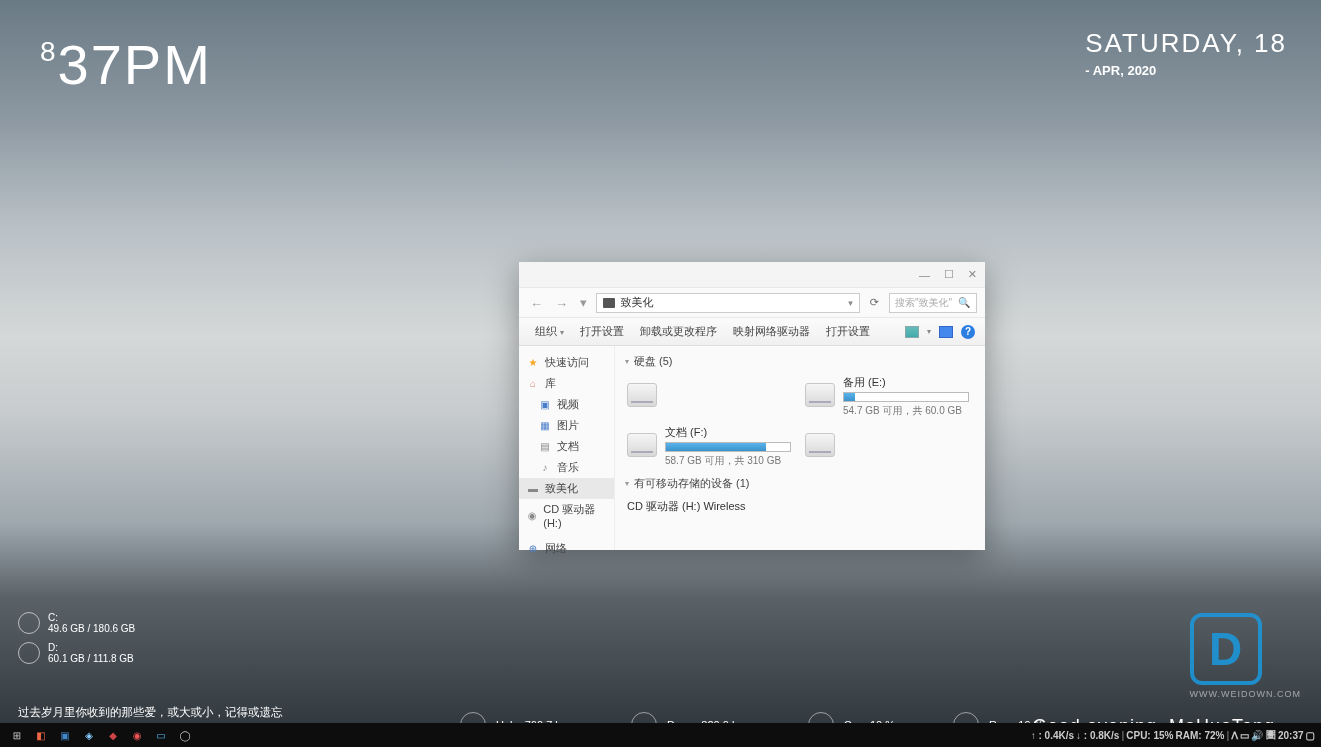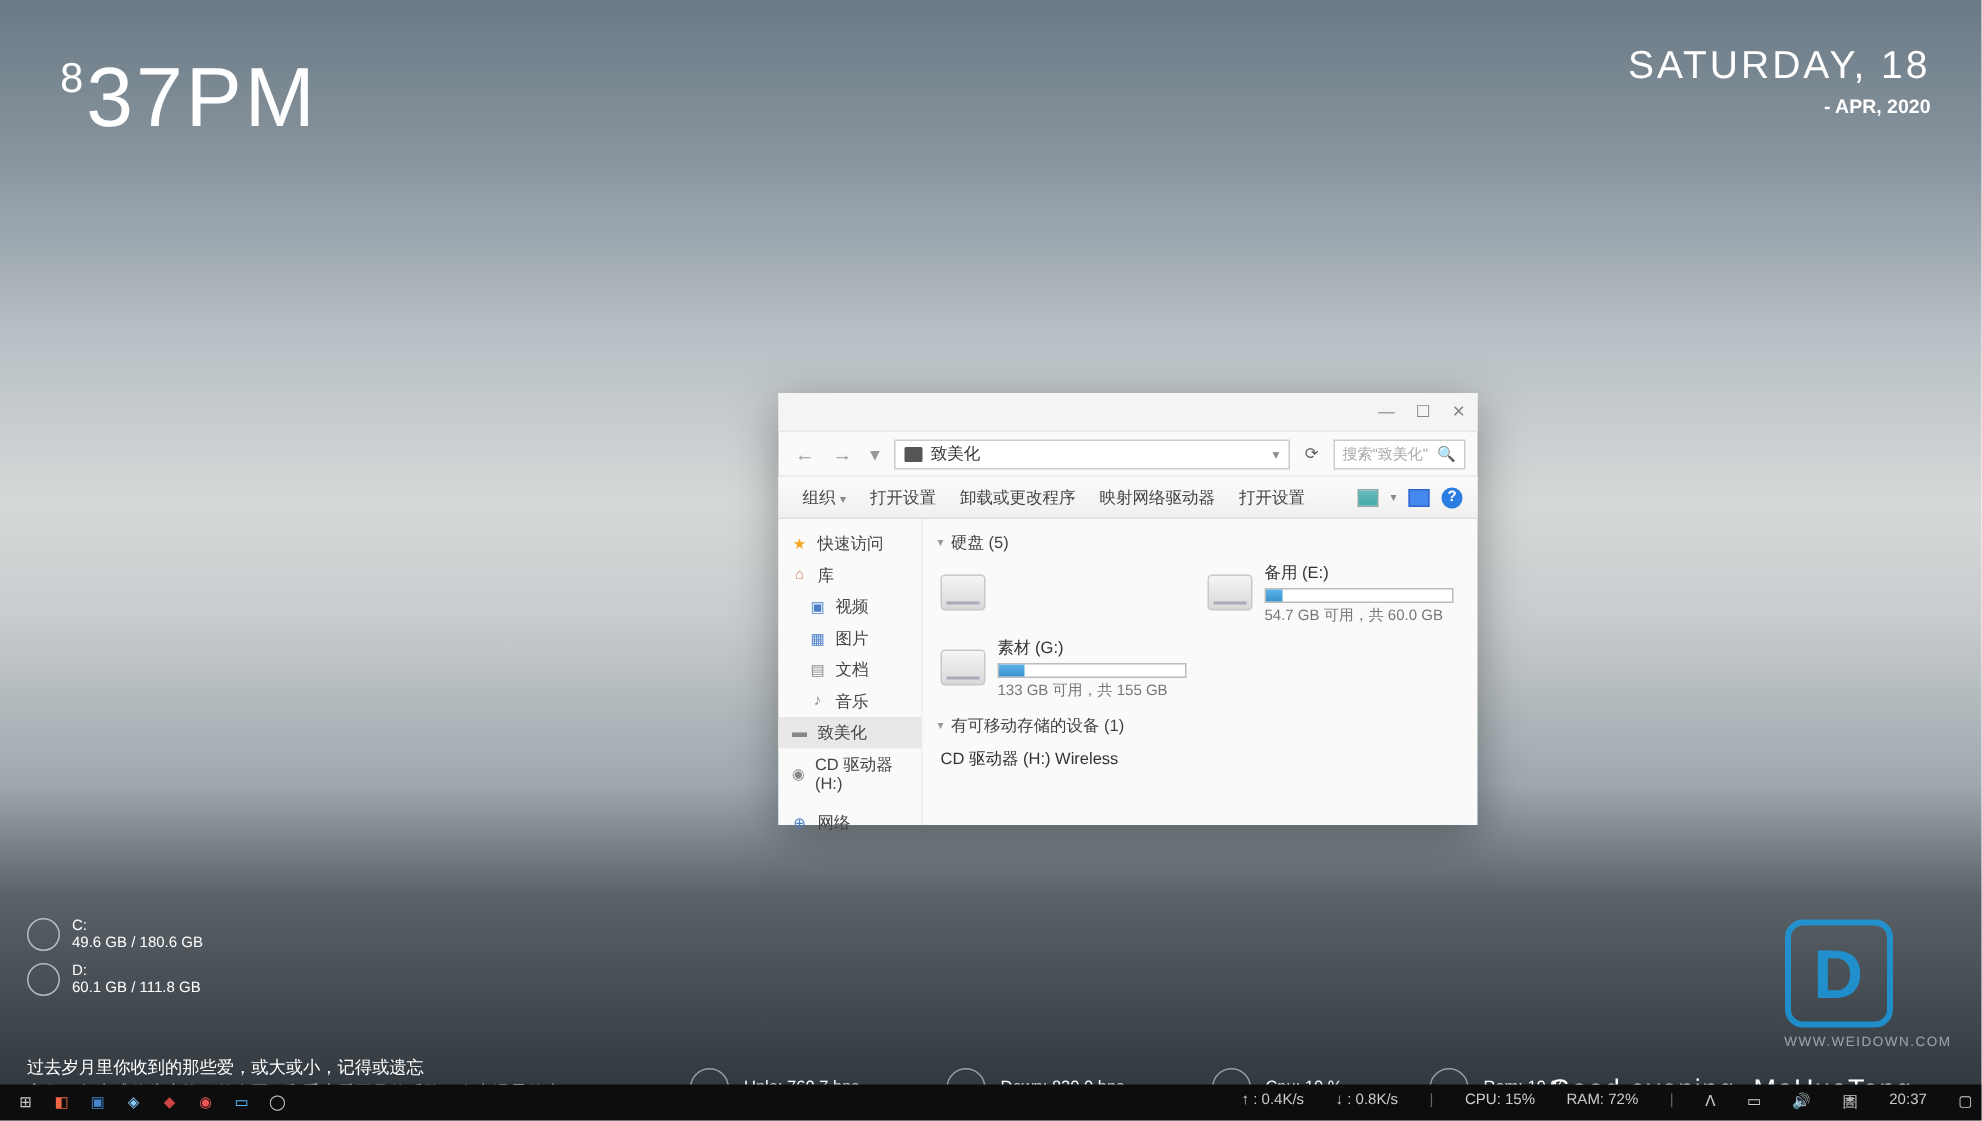--- a/index.html
+++ b/index.html
@@ -5,21 +5,21 @@
 * { margin: 0; padding: 0; box-sizing: border-box; font-family: "Segoe UI", "Microsoft YaHei", sans-serif; }
 body {
   width: 1321px; height: 747px; overflow: hidden; position: relative;
   background: linear-gradient(to bottom, #6a7a85 0%, #8a96a0 15%, #b8c0c5 30%, #d5d8d8 45%, #c8ccce 55%, #9ea8ae 70%, #5a6268 80%, #2a3238 100%);
   color: #fff;
 }
 
 .clock { position: absolute; top: 32px; left: 40px; font-weight: 200; letter-spacing: 2px; }
 .clock .hr { font-size: 28px; vertical-align: top; display:inline-block; margin-top:4px;}
 .clock .rest { font-size: 56px; }
-.date-block { position: absolute; top: 28px; right: 34px; text-align: right; }
+.date-block { position: absolute; top: 28px; right: 34px; }
 .date-block .day { font-size: 26px; font-weight: 300; letter-spacing: 2px;}
 .date-block .month { font-size: 13px; font-weight: 600; margin-top: 4px; }
 
 .disk-widget { position: absolute; left: 18px; top: 612px; font-size: 10px; }
 .disk-widget .row { display:flex; align-items:center; margin-bottom: 8px;}
 .disk-widget .circ { width: 22px; height:22px; border:1.5px solid rgba(255,255,255,.6); border-radius:50%; margin-right:8px;}
 .quote { position: absolute; left: 18px; top: 704px; font-size: 11.5px; line-height: 1.5;}
 .meters { position: absolute; top: 712px; left: 460px; display:flex; gap: 58px; font-size: 11px;}
 .meters .m { display:flex; align-items:center; gap:10px;}
 .meters .mc { width:26px; height:26px; border:1.5px solid rgba(255,255,255,.5); border-radius:50%;}
@@ -67,21 +67,21 @@
 .bar { height:10px; border:1px solid #bbb; background:#fff; margin:2px 0; position:relative;}
 .bar .fill { height:100%; background:linear-gradient(#5ab3ea,#3a93ca);}
 .drive-info .sub { color:#777; font-size:10px;}
 .cd-item { display:flex; gap:10px; padding:4px 2px;}
 .cd-item .info div { line-height:1.35;}
 
 
 .taskbar { position:absolute; bottom:0; left:0; right:0; height:24px; background:#0d0d0d; display:flex; align-items:center; padding:0 6px; color:#ccc; font-size:10px;}
 .tb-icon { width:22px; height:22px; display:flex; align-items:center; justify-content:center; margin-right:2px;}
 .tb-icon svg, .tb-icon span { display:block;}
-.tray { margin-left:auto; display:flex; gap:21px;}
+.tray { margin-left:auto; display:flex; align-items:center; gap:2px;font-weight:bold;}
 .tray .sep { color:#666;}
 </style>
 </head>
 <body>
 
 <div class="clock">
   <span class="hr">8</span><span class="rest">37PM</span>
 </div>
 <div class="date-block">
   <div class="day">SATURDAY, 18</div>
@@ -224,26 +224,29 @@
               <div class="name">备用 (E:)</div>
               <div class="bar">
                 <div class="fill" style="width:9%"></div>
               </div>
               <div class="sub">54.7 GB 可用，共 60.0 GB</div>
             </div>
           </div>
           <div class="drive">
             <div class="drive-ic"></div>
             <div class="drive-info">
-              <div class="name">素材 (G:)</div>
+              <div class="name">文档 (F:)</div>
               <div class="bar">
-                <div class="fill" style="width:14%"></div>
+                <div class="fill" style="width:81%"></div>
               </div>
-              <div class="sub">133 GB 可用，共 155 GB</div>
+              <div class="sub">58.7 GB 可用，共 310 GB</div>
             </div>
+          </div>
+          <div class="drive">
+            <div class="drive-ic"></div>
           </div>
         </div>
       <div class="section-hdr" style="margin-top:6px">
           <span class="tri">▾</span>
           <span>有可移动存储的设备 (1)</span>
         </div>
       <div class="cd-item">
 
         <div class="info">
           <div>CD 驱动器 (H:) Wireless</div>

